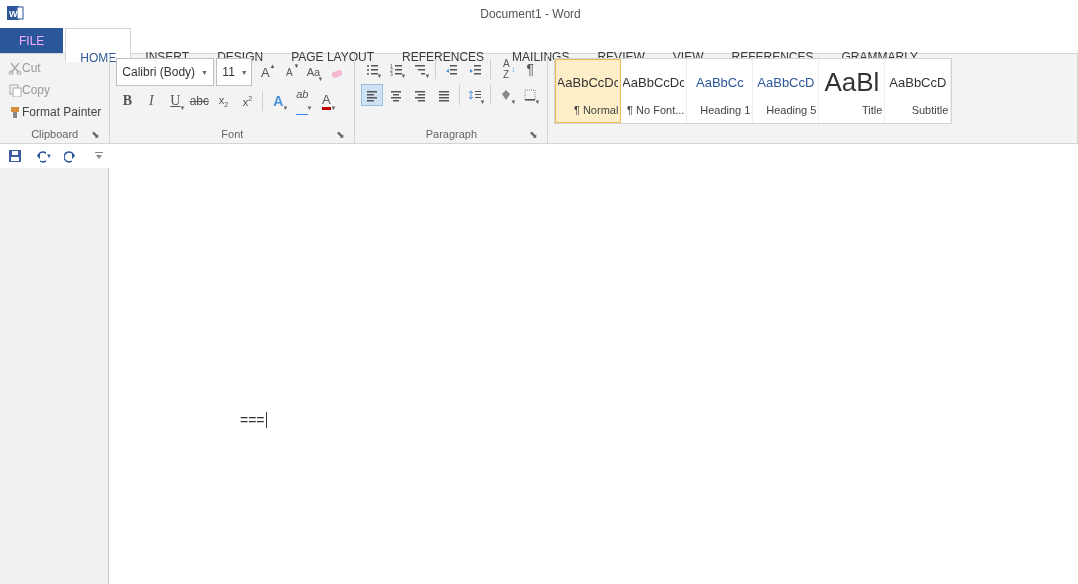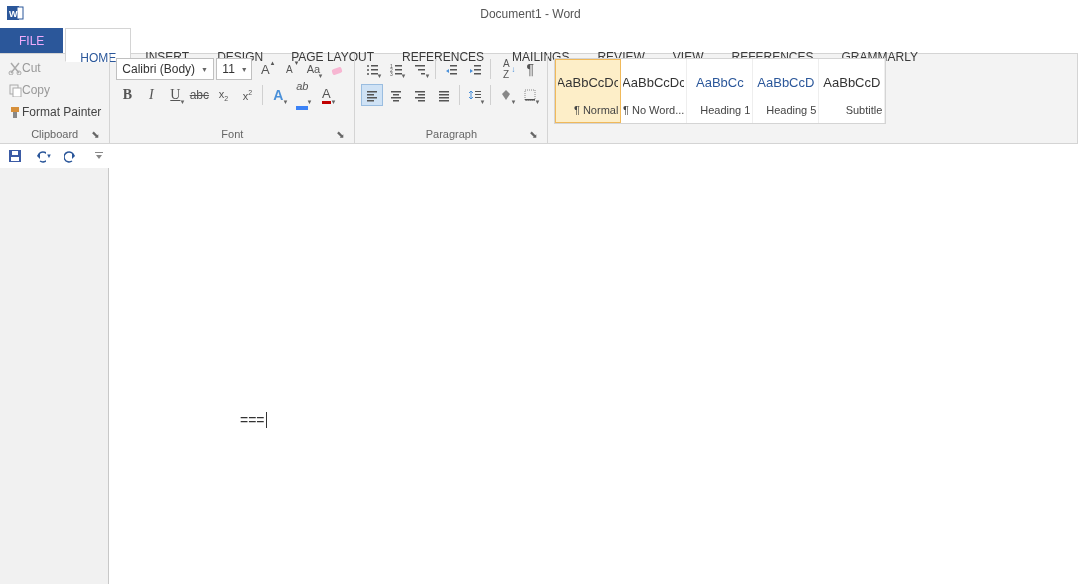--- a/index.html
+++ b/index.html
@@ -17,21 +17,21 @@
 .gbody { flex:1; display:flex; align-items:flex-start; gap:4px; }
 .gname { height:16px; line-height:14px; text-align:center; color:#666; font-size:11px; position:relative; }
 .dlaunch { position:absolute; right:2px; bottom:2px; width:12px; height:12px; color:#666; font-size:10px; line-height:12px; }
 .clip-big { display:flex; flex-direction:column; align-items:center; justify-content:center; width:40px; height:66px; cursor:pointer; }
 .clip-big .dd { font-size:7px; color:#666; }
 .clip-small { display:flex; flex-direction:column; gap:2px; color:#999; }
 .clip-small div { display:flex; align-items:center; height:20px; padding:0 2px; cursor:pointer; font-size:12px; }
 .clip-small div:last-child { color:#444; }
 .font-rows { display:flex; flex-direction:column; gap:4px; }
 .row { display:flex; align-items:center; gap:2px; }
-.combo { height:22px; border:1px solid #c0c0c0; background:#fff; display:flex; align-items:center; padding:0 3px 0 5px; font-size:12px; color:#333; }
+.combo { height:28px; border:1px solid #c0c0c0; background:#fff; display:flex; align-items:center; padding:0 3px 0 5px; font-size:12px; color:#333; }
 .combo .dd { font-size:7px; color:#666; margin-left:6px; }
 .ib { width:22px; height:22px; display:flex; align-items:center; justify-content:center; cursor:pointer; color:#555; background:transparent; position:relative; }
 .ib.active { background:#cfe2f5; border:1px solid #9abde0; }
 .ib .dd { font-size:6px; position:absolute; right:1px; bottom:1px; color:#666; }
 .sep { width:1px; height:20px; background:#d0d0d0; margin:0 2px; }
 .styles-gallery { display:flex; gap:0; border:1px solid #d4d4d4; background:#fff; height:66px; }
 .style-item { width:66px; display:flex; flex-direction:column; align-items:flex-end; justify-content:center; border-right:1px solid #eee; cursor:pointer; padding:2px; }
 .style-item.active { border:1px solid #f0b95a; background:#fdeec8; }
 .style-prev { font-size:13px; color:#333; height:38px; display:flex; align-items:center; justify-content:center; width:100%; overflow:hidden; white-space:nowrap; }
 .style-prev.accent { color:#2b579a; }
@@ -156,21 +156,21 @@
             </div>
           <div class="ib">
               <span style="font-size:11px">x<sup style="font-size:7px">2</sup></span>
             </div>
           <div class="sep"></div>
           <div class="ib">
               <span style="color:#4a90d9;font-weight:bold;font-size:14px">A</span>
               <span class="dd">▼</span>
             </div>
           <div class="ib">
-              <span style="font-size:11px;border-bottom:4px solid #3b82f6;padding-bottom:14px;font-style:italic">ab</span>
+              <span style="font-size:11px;border-bottom:1px solid #3b82f6;padding-bottom:14px;font-style:italic">ab</span>
               <span class="dd">▼</span>
             </div>
           <div class="ib">
               <span style="font-size:13px;border-bottom:3px solid #c00000;padding-bottom:0">A</span>
               <span class="dd">▼</span>
             </div>
         </div>
       </div>
     </div>
     <div class="gname"><span>Font</span><span class="dlaunch">⬊</span></div>
@@ -301,29 +301,33 @@
 
   <div class="group" style="flex:1">
     <div class="gbody">
       <div class="styles-gallery" id="styles-gallery">
           <div class="style-item active">
             <div class="style-prev">AaBbCcDc</div>
             <div class="style-name">¶ Normal</div>
           </div>
           <div class="style-item">
             <div class="style-prev">AaBbCcDc</div>
-            <div class="style-name">¶ No Word...</div>
+            <div class="style-name">¶ No Font...</div>
           </div>
           <div class="style-item">
             <div class="style-prev accent">AaBbCc</div>
             <div class="style-name">Heading 1</div>
           </div>
           <div class="style-item">
             <div class="style-prev accent">AaBbCcD</div>
             <div class="style-name">Heading 5</div>
+          </div>
+          <div class="style-item">
+            <div class="style-prev big">AaBl</div>
+            <div class="style-name">Title</div>
           </div>
           <div class="style-item">
             <div class="style-prev">AaBbCcD</div>
             <div class="style-name">Subtitle</div>
           </div>
         </div>
     </div>
   </div>
 </div>
 

